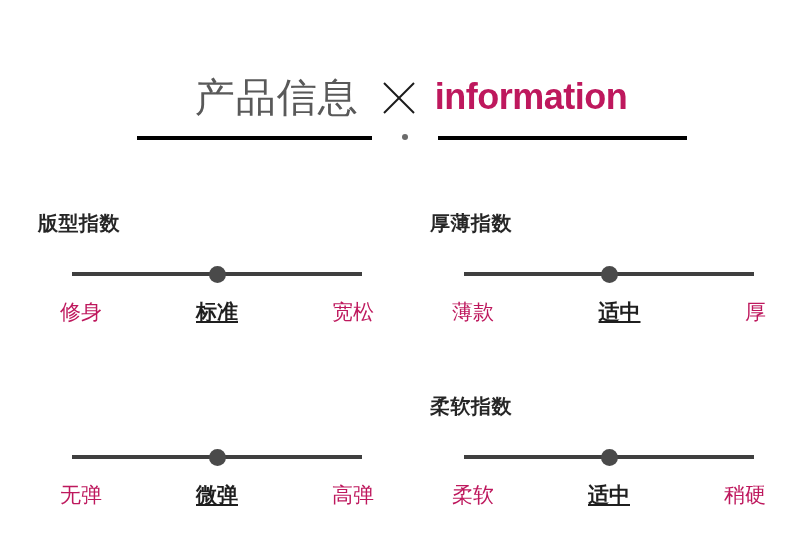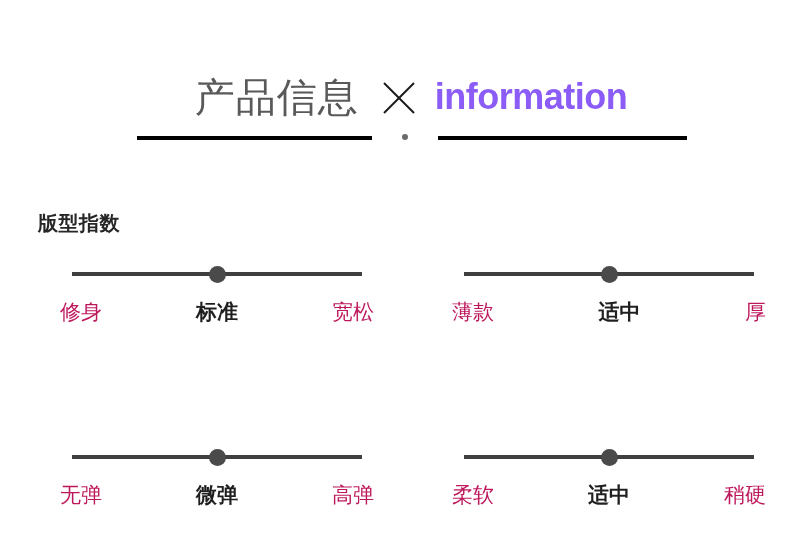--- a/index.html
+++ b/index.html
@@ -48,21 +48,21 @@
     flex: 0 0 auto;
     position: relative;
     top: 1px;
   }
   .header-cross svg {
     display: block;
   }
   .header-title-en {
     font-size: 36px;
     font-weight: bold;
-    color: #8b5cf6;
+    color: #be185d;
     line-height: 1;
     letter-spacing: -0.5px;
     white-space: nowrap;
   }
   .rule-left, .rule-right {
     position: absolute;
     height: 4px;
     background: #000000;
     top: 136px;
   }
@@ -154,21 +154,21 @@
     color: #be185d;
     font-weight: 400;
     line-height: 1;
     white-space: nowrap;
   }
   .slider-label.is-active {
     color: #1f1f1f;
     font-weight: bold;
   }
   .slider-label.pos-left   { text-align: left; }
-  .slider-label.pos-center { text-align: right; }
+  .slider-label.pos-center { text-align: right; text-decoration: underline; }
   .slider-label.pos-right  { text-align: left; }
 </style>
 </head>
 <body>
 
 <div class="header">
 
   <div class="header-row">
     <span class="header-title-cn">产品信息</span>
 
@@ -196,20 +196,21 @@
       <div class="slider-knob" style="left: 50%;"></div>
     </div>
     <div class="slider-labels">
       <span class="slider-label pos-left">修身</span>
       <span class="slider-label pos-center is-active">标准</span>
       <span class="slider-label pos-right">宽松</span>
     </div>
   </div>
 
   <div class="cell cell-c1 cell-r0">
+    <div class="cell-title">厚薄指数</div>
     <div class="slider">
       <div class="slider-track"></div>
       <div class="slider-knob" style="left: 50%;"></div>
     </div>
     <div class="slider-labels">
       <span class="slider-label pos-left">薄款</span>
       <span class="slider-label pos-center is-active">适中</span>
       <span class="slider-label pos-right">厚</span>
     </div>
   </div>
@@ -220,20 +221,21 @@
       <div class="slider-knob" style="left: 50%;"></div>
     </div>
     <div class="slider-labels">
       <span class="slider-label pos-left">无弹</span>
       <span class="slider-label pos-center is-active">微弹</span>
       <span class="slider-label pos-right">高弹</span>
     </div>
   </div>
 
   <div class="cell cell-c1 cell-r1">
+    <div class="cell-title">柔软指数</div>
     <div class="slider">
       <div class="slider-track"></div>
       <div class="slider-knob" style="left: 50%;"></div>
     </div>
     <div class="slider-labels">
       <span class="slider-label pos-left">柔软</span>
       <span class="slider-label pos-center is-active">适中</span>
       <span class="slider-label pos-right">稍硬</span>
     </div>
   </div>

